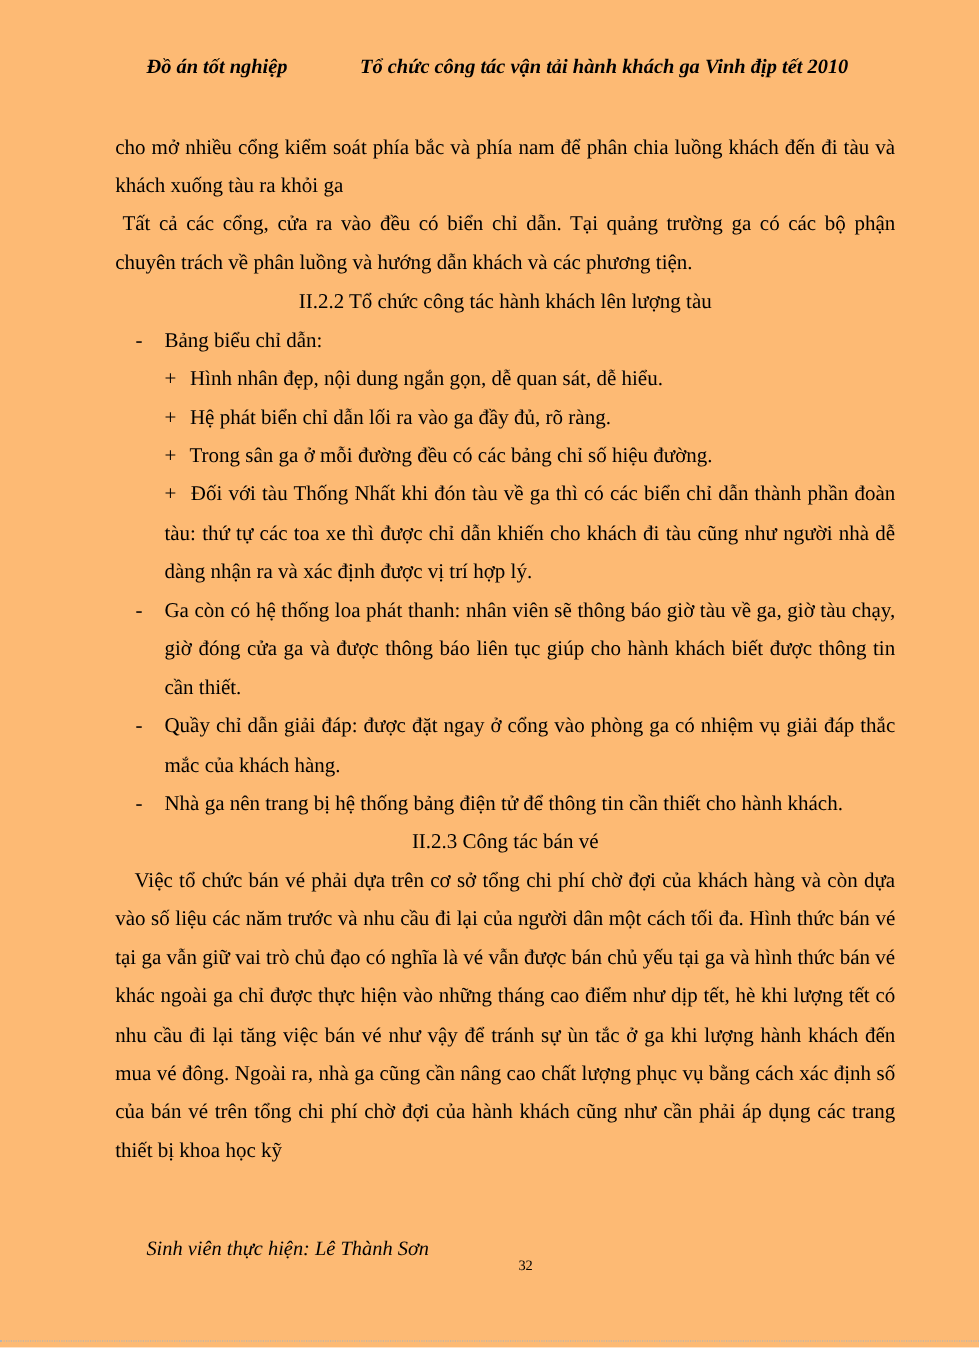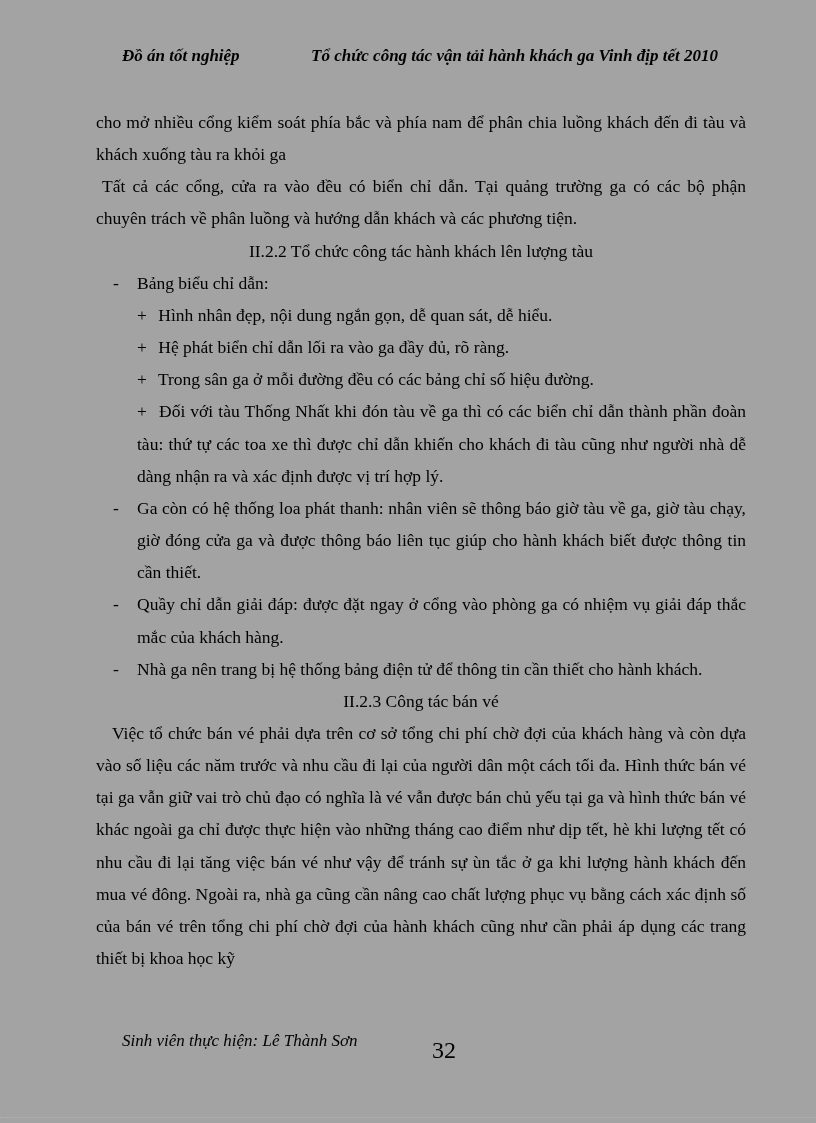--- a/index.html
+++ b/index.html
@@ -4,39 +4,39 @@
 <style>
   html, body {
     margin: 0;
     padding: 0;
     background: #ffffff;
   }
   .page {
     position: relative;
     width: 816px;
     height: 1123px;
-    background: #a3a3a3;
+    background: #fdba74;
     color: #000000;
     font-family: "Liberation Serif", serif;
     overflow: hidden;
   }
   
   .page-header {
     position: absolute;
     top: 46px;
     left: 0;
     right: 0;
     height: 28px;
     font-size: 17px;
     font-weight: bold;
     font-style: italic;
     white-space: nowrap;
   }
   .page-header .hdr-left  { position: absolute; left: 122px; top: 0; }
-  .page-header .hdr-right { position: absolute; left: 311px; top: 0; }
+  .page-header .hdr-right { position: absolute; left: 300px; top: 0; }
 
   
   .content {
     position: absolute;
     top: 91px;
     left: 96px;
     width: 650px;
     font-size: 17.5px;
     line-height: 32.15px;
     text-align: justify;
@@ -79,22 +79,22 @@
   .page-footer .author {
     position: absolute;
     left: 122px;
     top: 0;
     font-weight: normal;
     font-style: italic;
   }
   .page-footer .pagenum {
     position: absolute;
     left: 432px;
-    top: 6px;
-    font-size: 24px;
+    top: 16px;
+    font-size: 12px;
   }
 
   
   .bottom-dotted {
     position: absolute;
     left: 0;
     right: 0;
     top: 1117px;
     border-top: 1px dotted #b4b4b4;
   }

